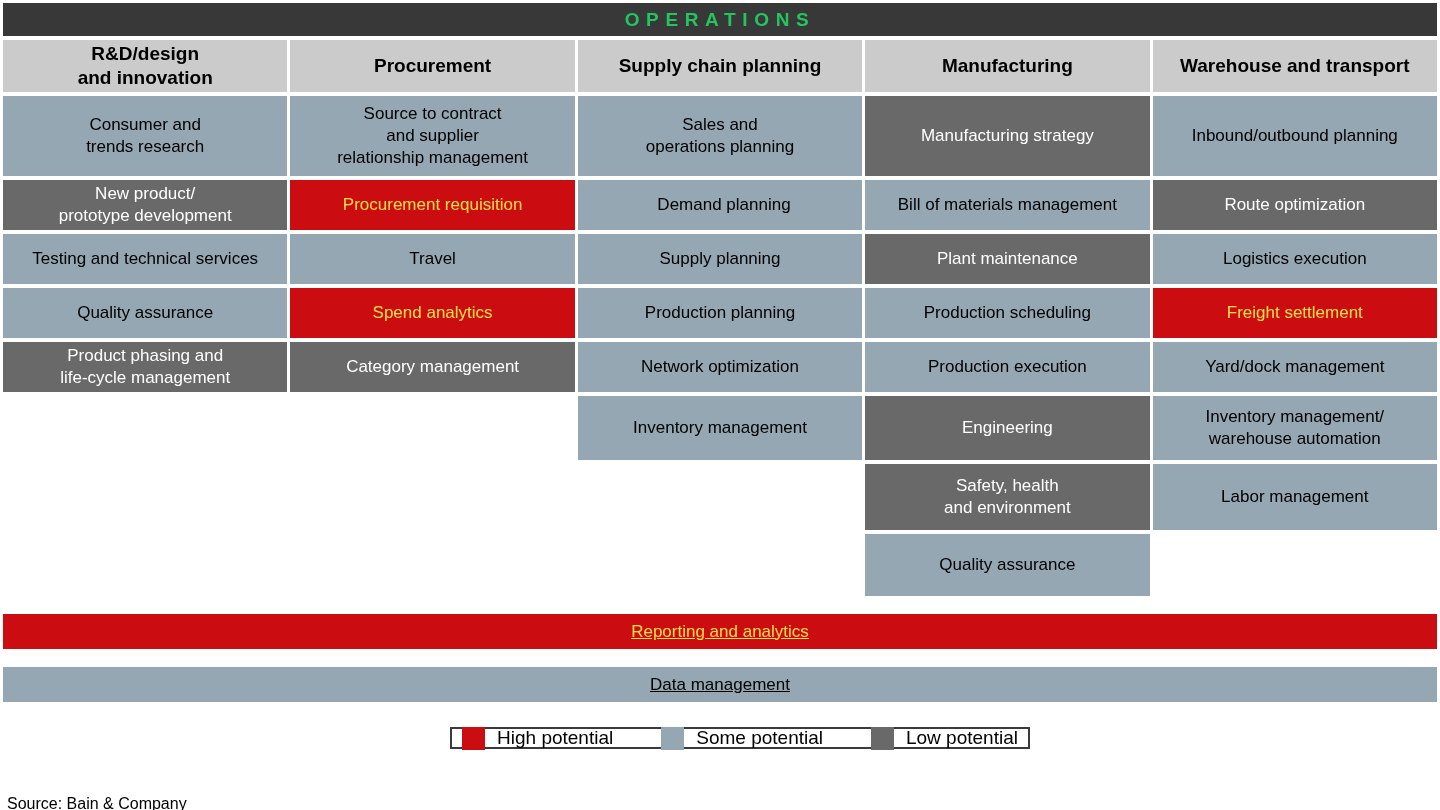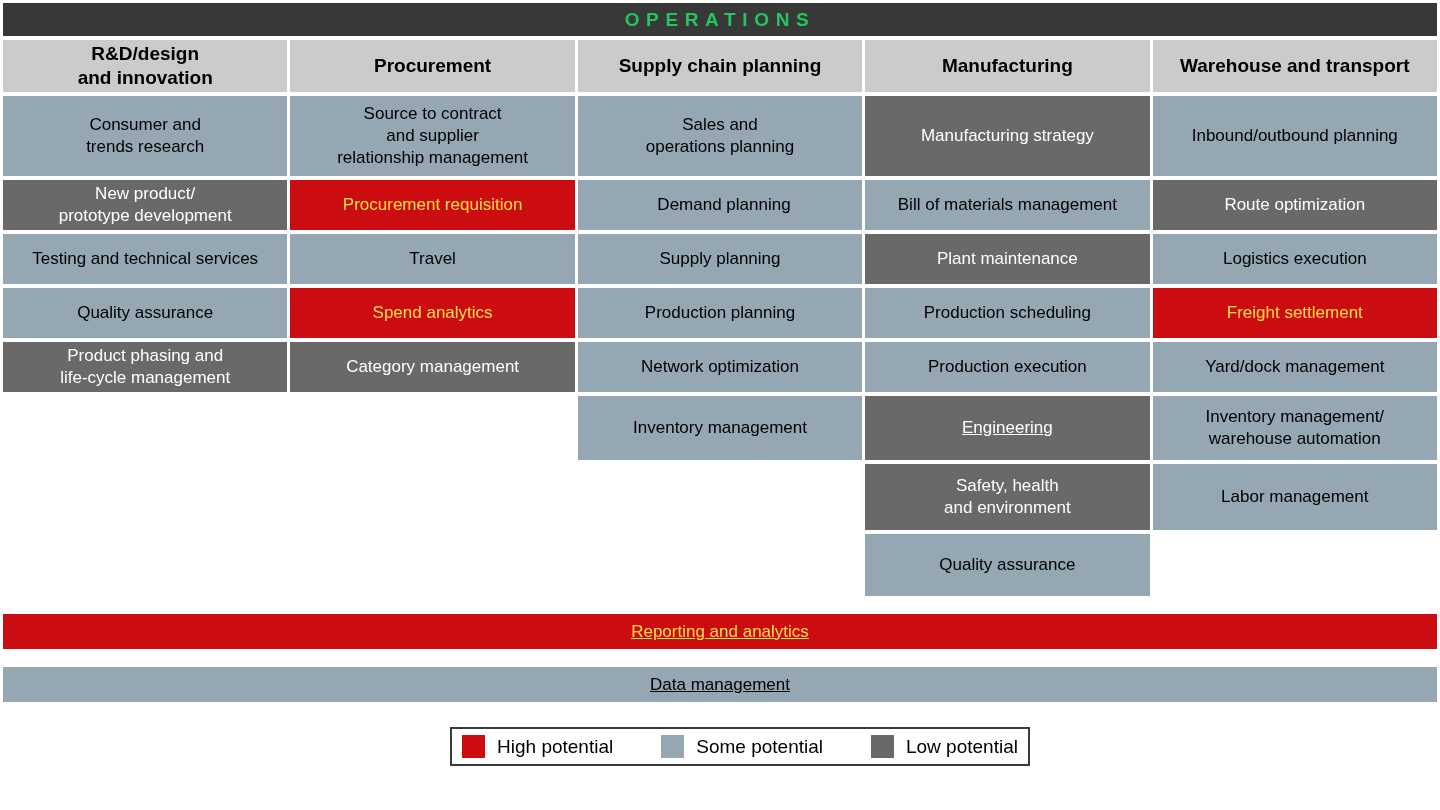--- a/index.html
+++ b/index.html
@@ -54,21 +54,21 @@
     font-size: 17px;
     text-decoration: underline;
   }
 
   .legend-row { display: flex; justify-content: center; margin-top: 25px; }
   .legend {
     display: inline-flex; align-items: center;
     gap: 48px;
     border: 2px solid #3a3a3a;
     background: #fff;
-    height: 39px;
+    height: 22px;
     padding: 0 10px;
     margin-left: 40px;
   }
   .legend-item { display: flex; align-items: center; gap: 12px; font-size: 19px; }
   .swatch { width: 23px; height: 23px; display: inline-block; flex: 0 0 auto; }
 
   .source { margin: 46px 0 0 4px; font-size: 16px; }
 </style>
 </head>
 <body>
@@ -105,21 +105,21 @@
       <div class="cell lv-some" style="grid-area: 4 / 3;">Supply planning</div>
       <div class="cell lv-some" style="grid-area: 5 / 3;">Production planning</div>
       <div class="cell lv-some" style="grid-area: 6 / 3;">Network optimization</div>
       <div class="cell lv-some" style="grid-area: 7 / 3;">Inventory management</div>
       <div class="col-header" style="grid-area: 1 / 4;">Manufacturing</div>
       <div class="cell lv-low" style="grid-area: 2 / 4;">Manufacturing strategy</div>
       <div class="cell lv-some" style="grid-area: 3 / 4;">Bill of materials management</div>
       <div class="cell lv-low" style="grid-area: 4 / 4;">Plant maintenance</div>
       <div class="cell lv-some" style="grid-area: 5 / 4;">Production scheduling</div>
       <div class="cell lv-some" style="grid-area: 6 / 4;">Production execution</div>
-      <div class="cell lv-low" style="grid-area: 7 / 4; text-decoration: underline;">Engineering</div>
+      <div class="cell lv-low" style="grid-area: 7 / 4;">Engineering</div>
       <div class="cell lv-low" style="grid-area: 8 / 4;">Safety, health
 and environment</div>
       <div class="cell lv-some" style="grid-area: 9 / 4;">Quality assurance</div>
       <div class="col-header" style="grid-area: 1 / 5;">Warehouse and transport</div>
       <div class="cell lv-some" style="grid-area: 2 / 5;">Inbound/outbound planning</div>
       <div class="cell lv-low" style="grid-area: 3 / 5;">Route optimization</div>
       <div class="cell lv-some" style="grid-area: 4 / 5;">Logistics execution</div>
       <div class="cell lv-high" style="grid-area: 5 / 5;">Freight settlement</div>
       <div class="cell lv-some" style="grid-area: 6 / 5;">Yard/dock management</div>
       <div class="cell lv-some" style="grid-area: 7 / 5;">Inventory management/

